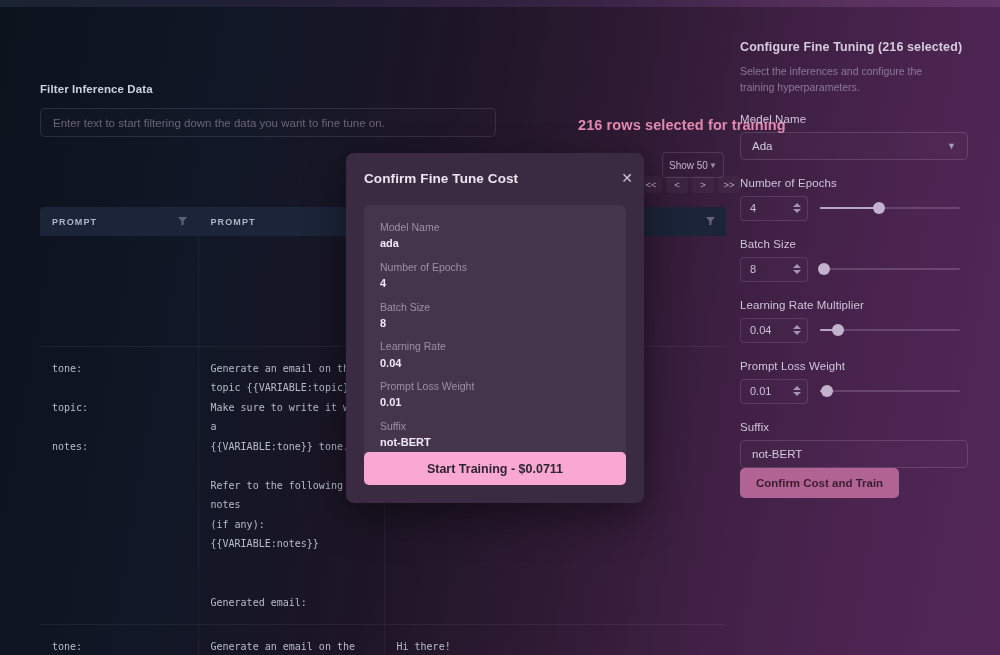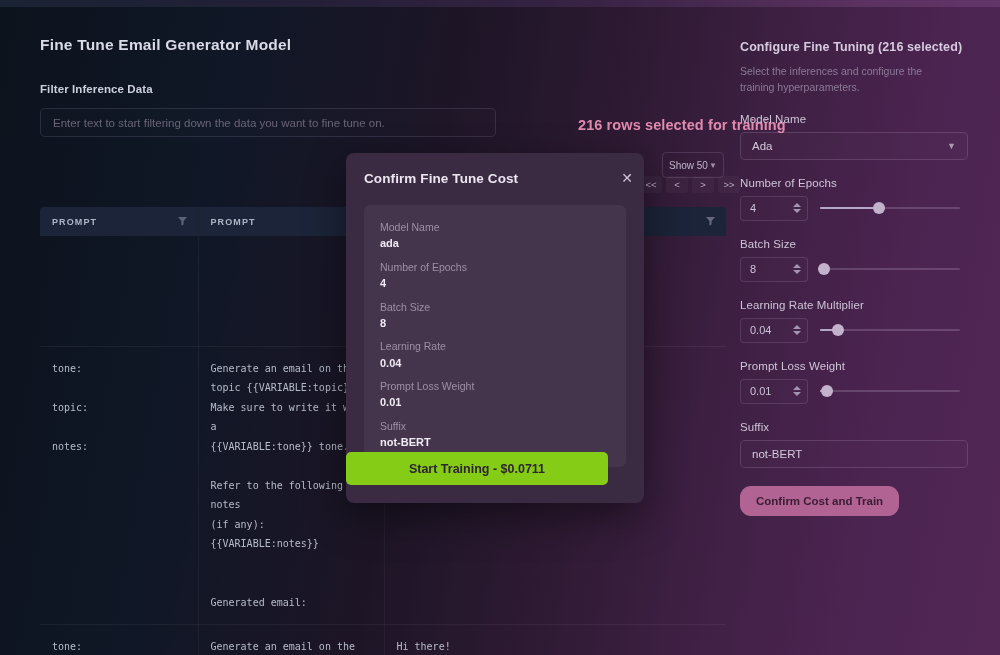--- a/index.html
+++ b/index.html
@@ -262,23 +262,22 @@
     border-radius: 5px;
     background: rgba(255,255,255,0.012);
     padding: 0 11px;
     font-size: 11.5px;
     color: #d3c9dc;
     font-family: "Liberation Sans", sans-serif;
     outline: none;
   }
 
   #confirm-train-btn {
-    margin-top: 18px;
     height: 30px; padding: 0 16px;
-    border: none; border-radius: 11px;
+    border: none; border-radius: 5px;
     background: #b16494;
     color: #3a1c33;
     font-size: 11.5px;
     font-weight: bold;
     font-family: "Liberation Sans", sans-serif;
     cursor: pointer;
   }
 
   
   #modal {
@@ -317,39 +316,38 @@
   .sum-k {
     font-size: 10.5px; color: #9e8fa9;
     line-height: 1.55;
   }
   .sum-v {
     font-size: 11px; color: #f0eaf4; font-weight: bold;
     line-height: 1.5;
   }
   #start-training-btn {
     position: absolute;
-    left: 0; bottom: 18px;
+    left: 18px; bottom: 18px;
     width: 262px; height: 33px;
-    background: #84cc16;
+    background: #f9a8d4;
     color: #2f2430;
     border: none; border-radius: 5px;
     font-size: 12.5px; font-weight: bold;
     font-family: "Liberation Sans", sans-serif;
     cursor: pointer;
   }
 </style>
 </head>
 <body>
 
 <div id="app">
   <div id="top-accent"></div>
 
   <div id="main-col">
 
-    <div id="page-title">Fine Tune Email Generator Model</div>
 
     <div id="filter-label">Filter Inference Data</div>
     <input id="filter-input" type="text" placeholder="Enter text to start filtering down the data you want to fine tune on." style="">
 
     <div id="rows-selected">216 rows selected for training</div>
 
     <div id="show-select">
       <span>Show 50</span>
       <span class="caret">▼</span>
     </div>

